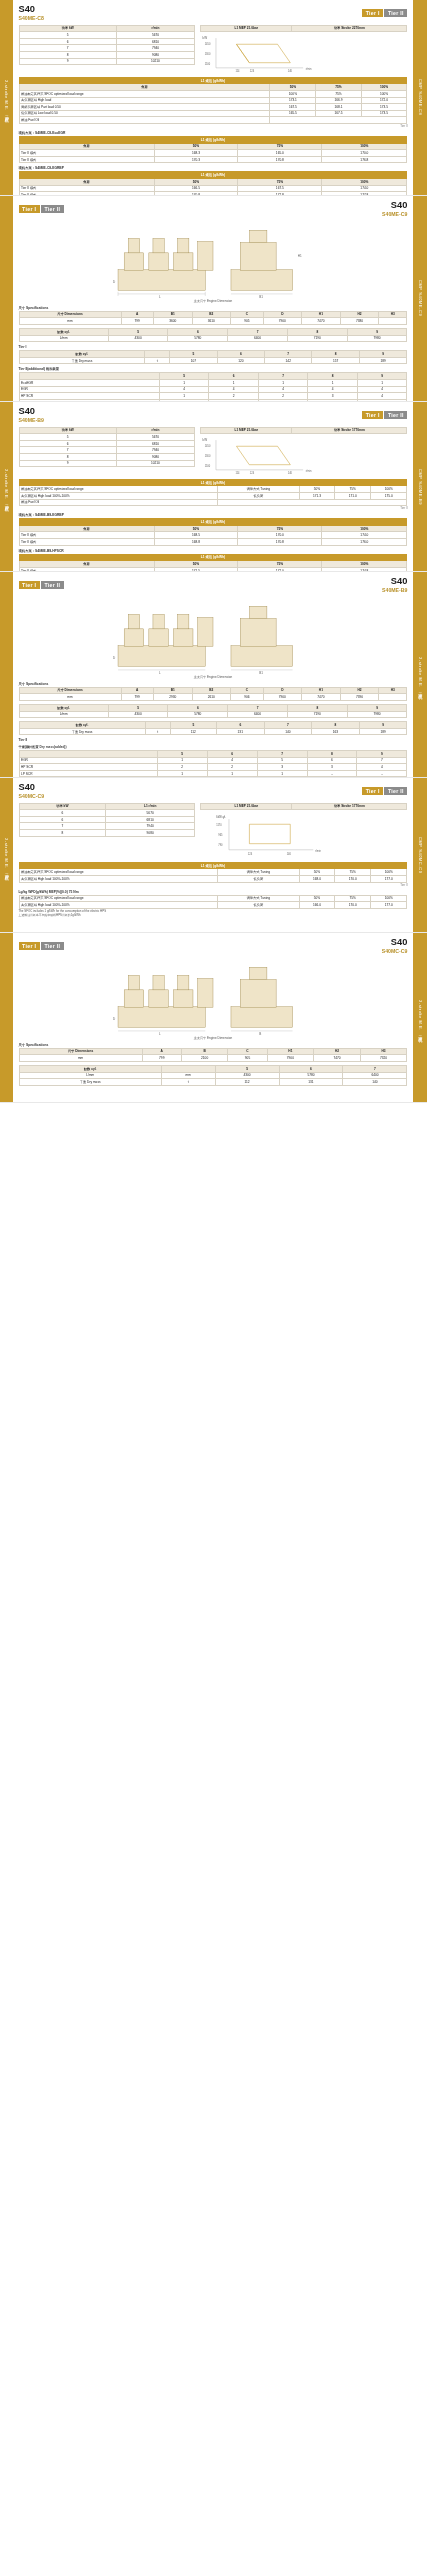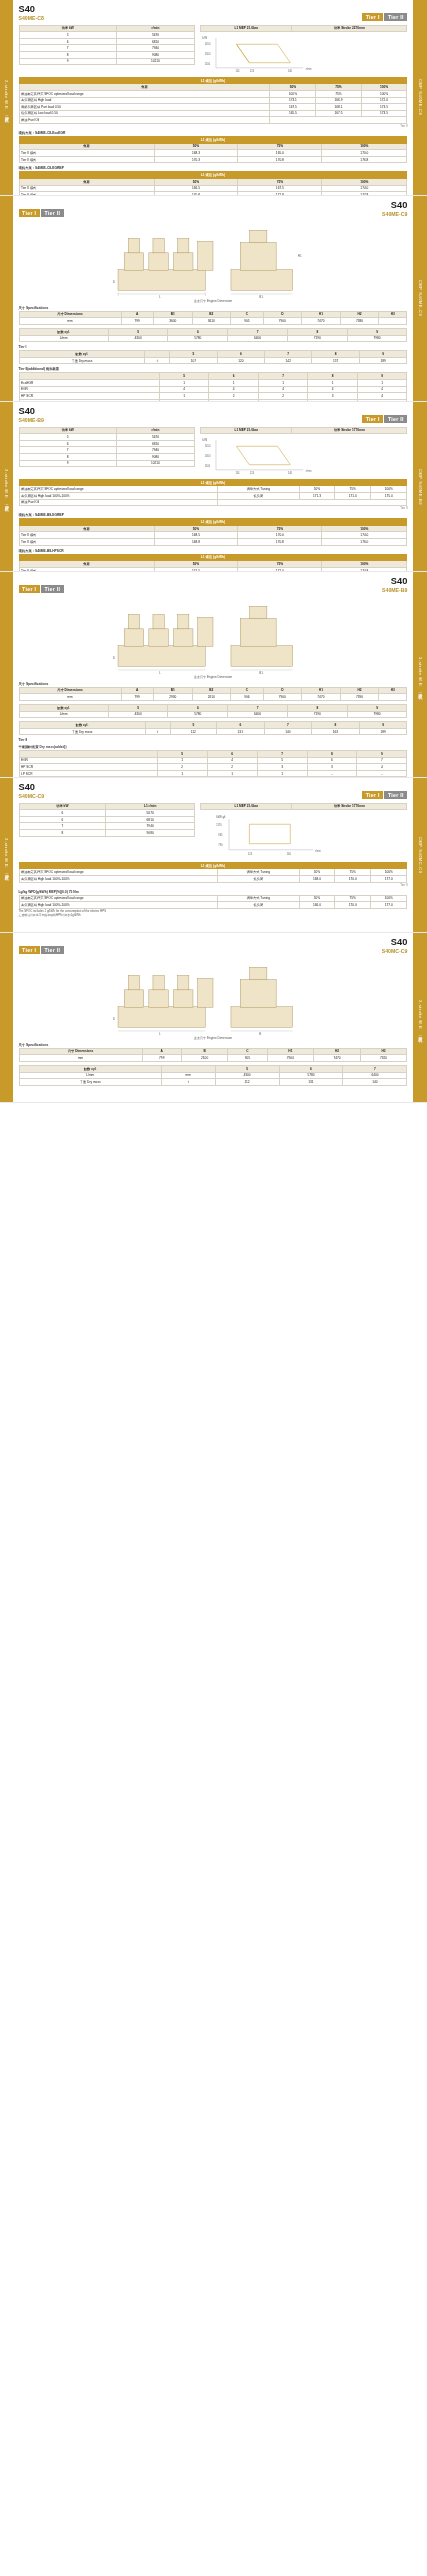--- a/index.html
+++ b/index.html
@@ -59,21 +59,21 @@
     white-space: nowrap;
   }
   .content {
     position: relative;
     margin: 0 20.6px 0 18.5px;
     padding: 5.2px 0 8.2px 0;
   }
   
   .hdr {
     display: flex;
-    align-items: flex-end;
+    align-items: center;
     justify-content: space-between;
     margin-bottom: 3.1px;
   }
   .hdr-title {
     font-size: 9.3px;
     font-weight: bold;
     color: #1a1a1a;
     line-height: 1.05;
   }
   .hdr-sub {

